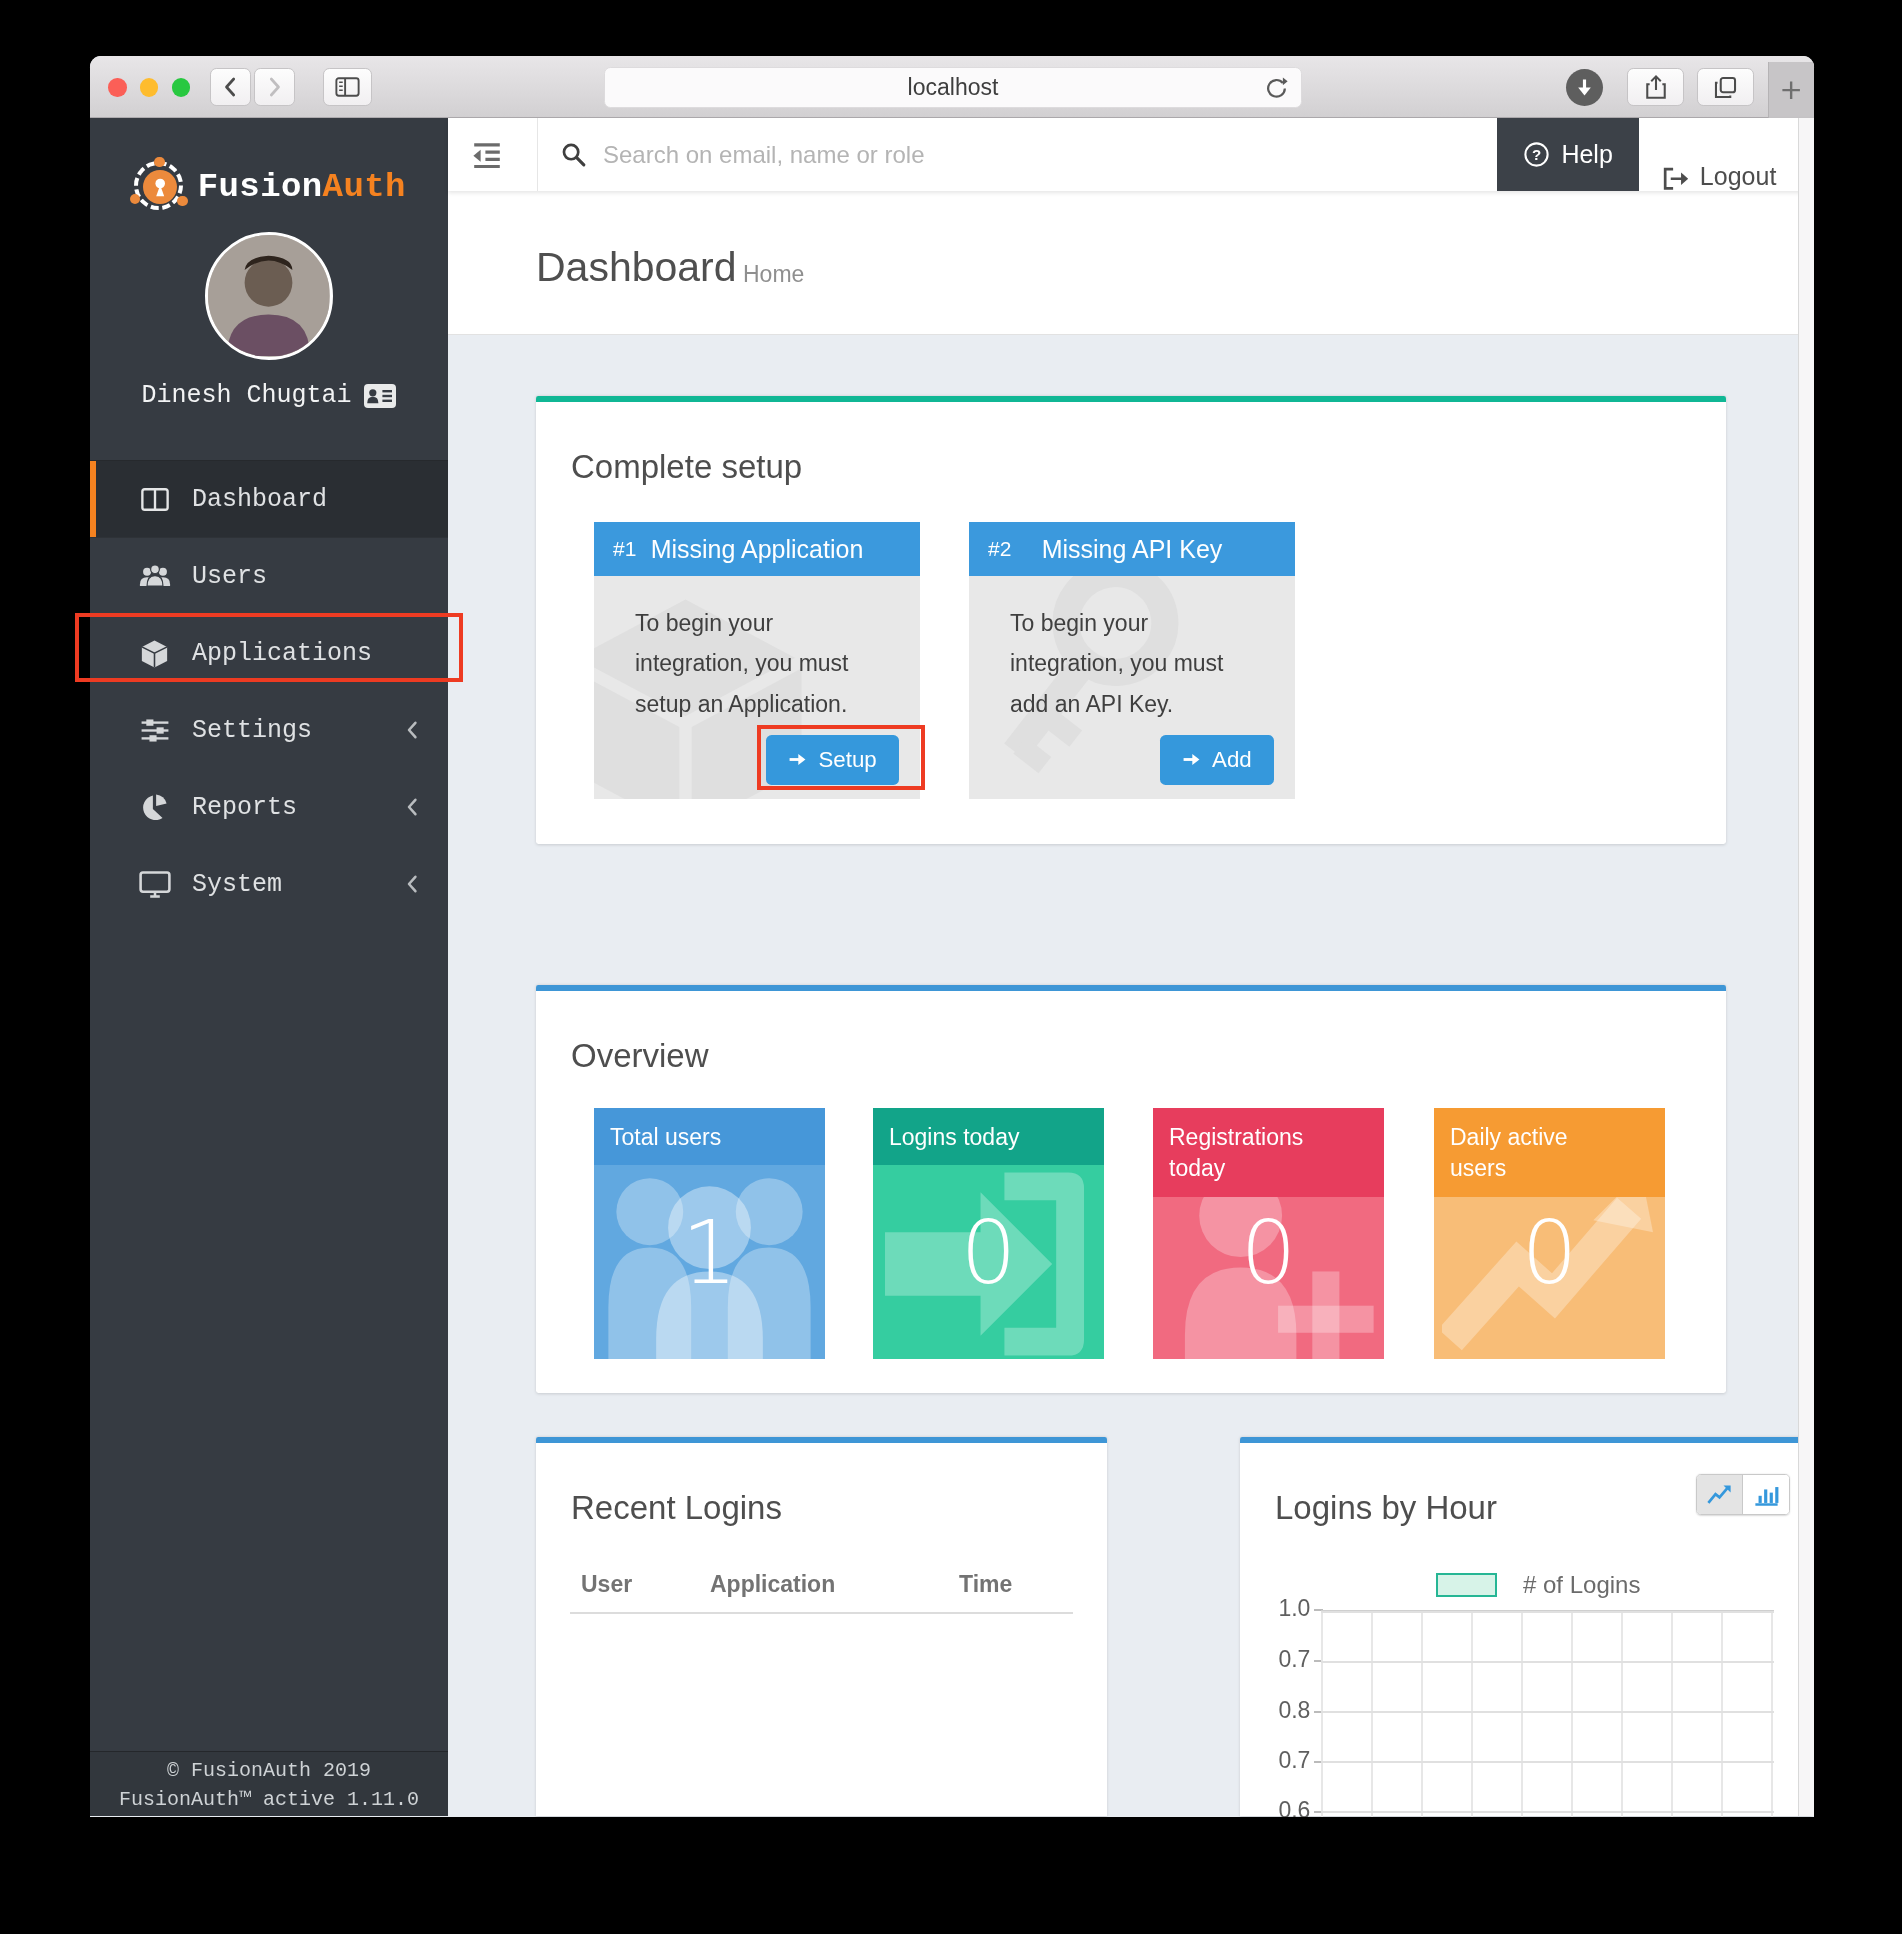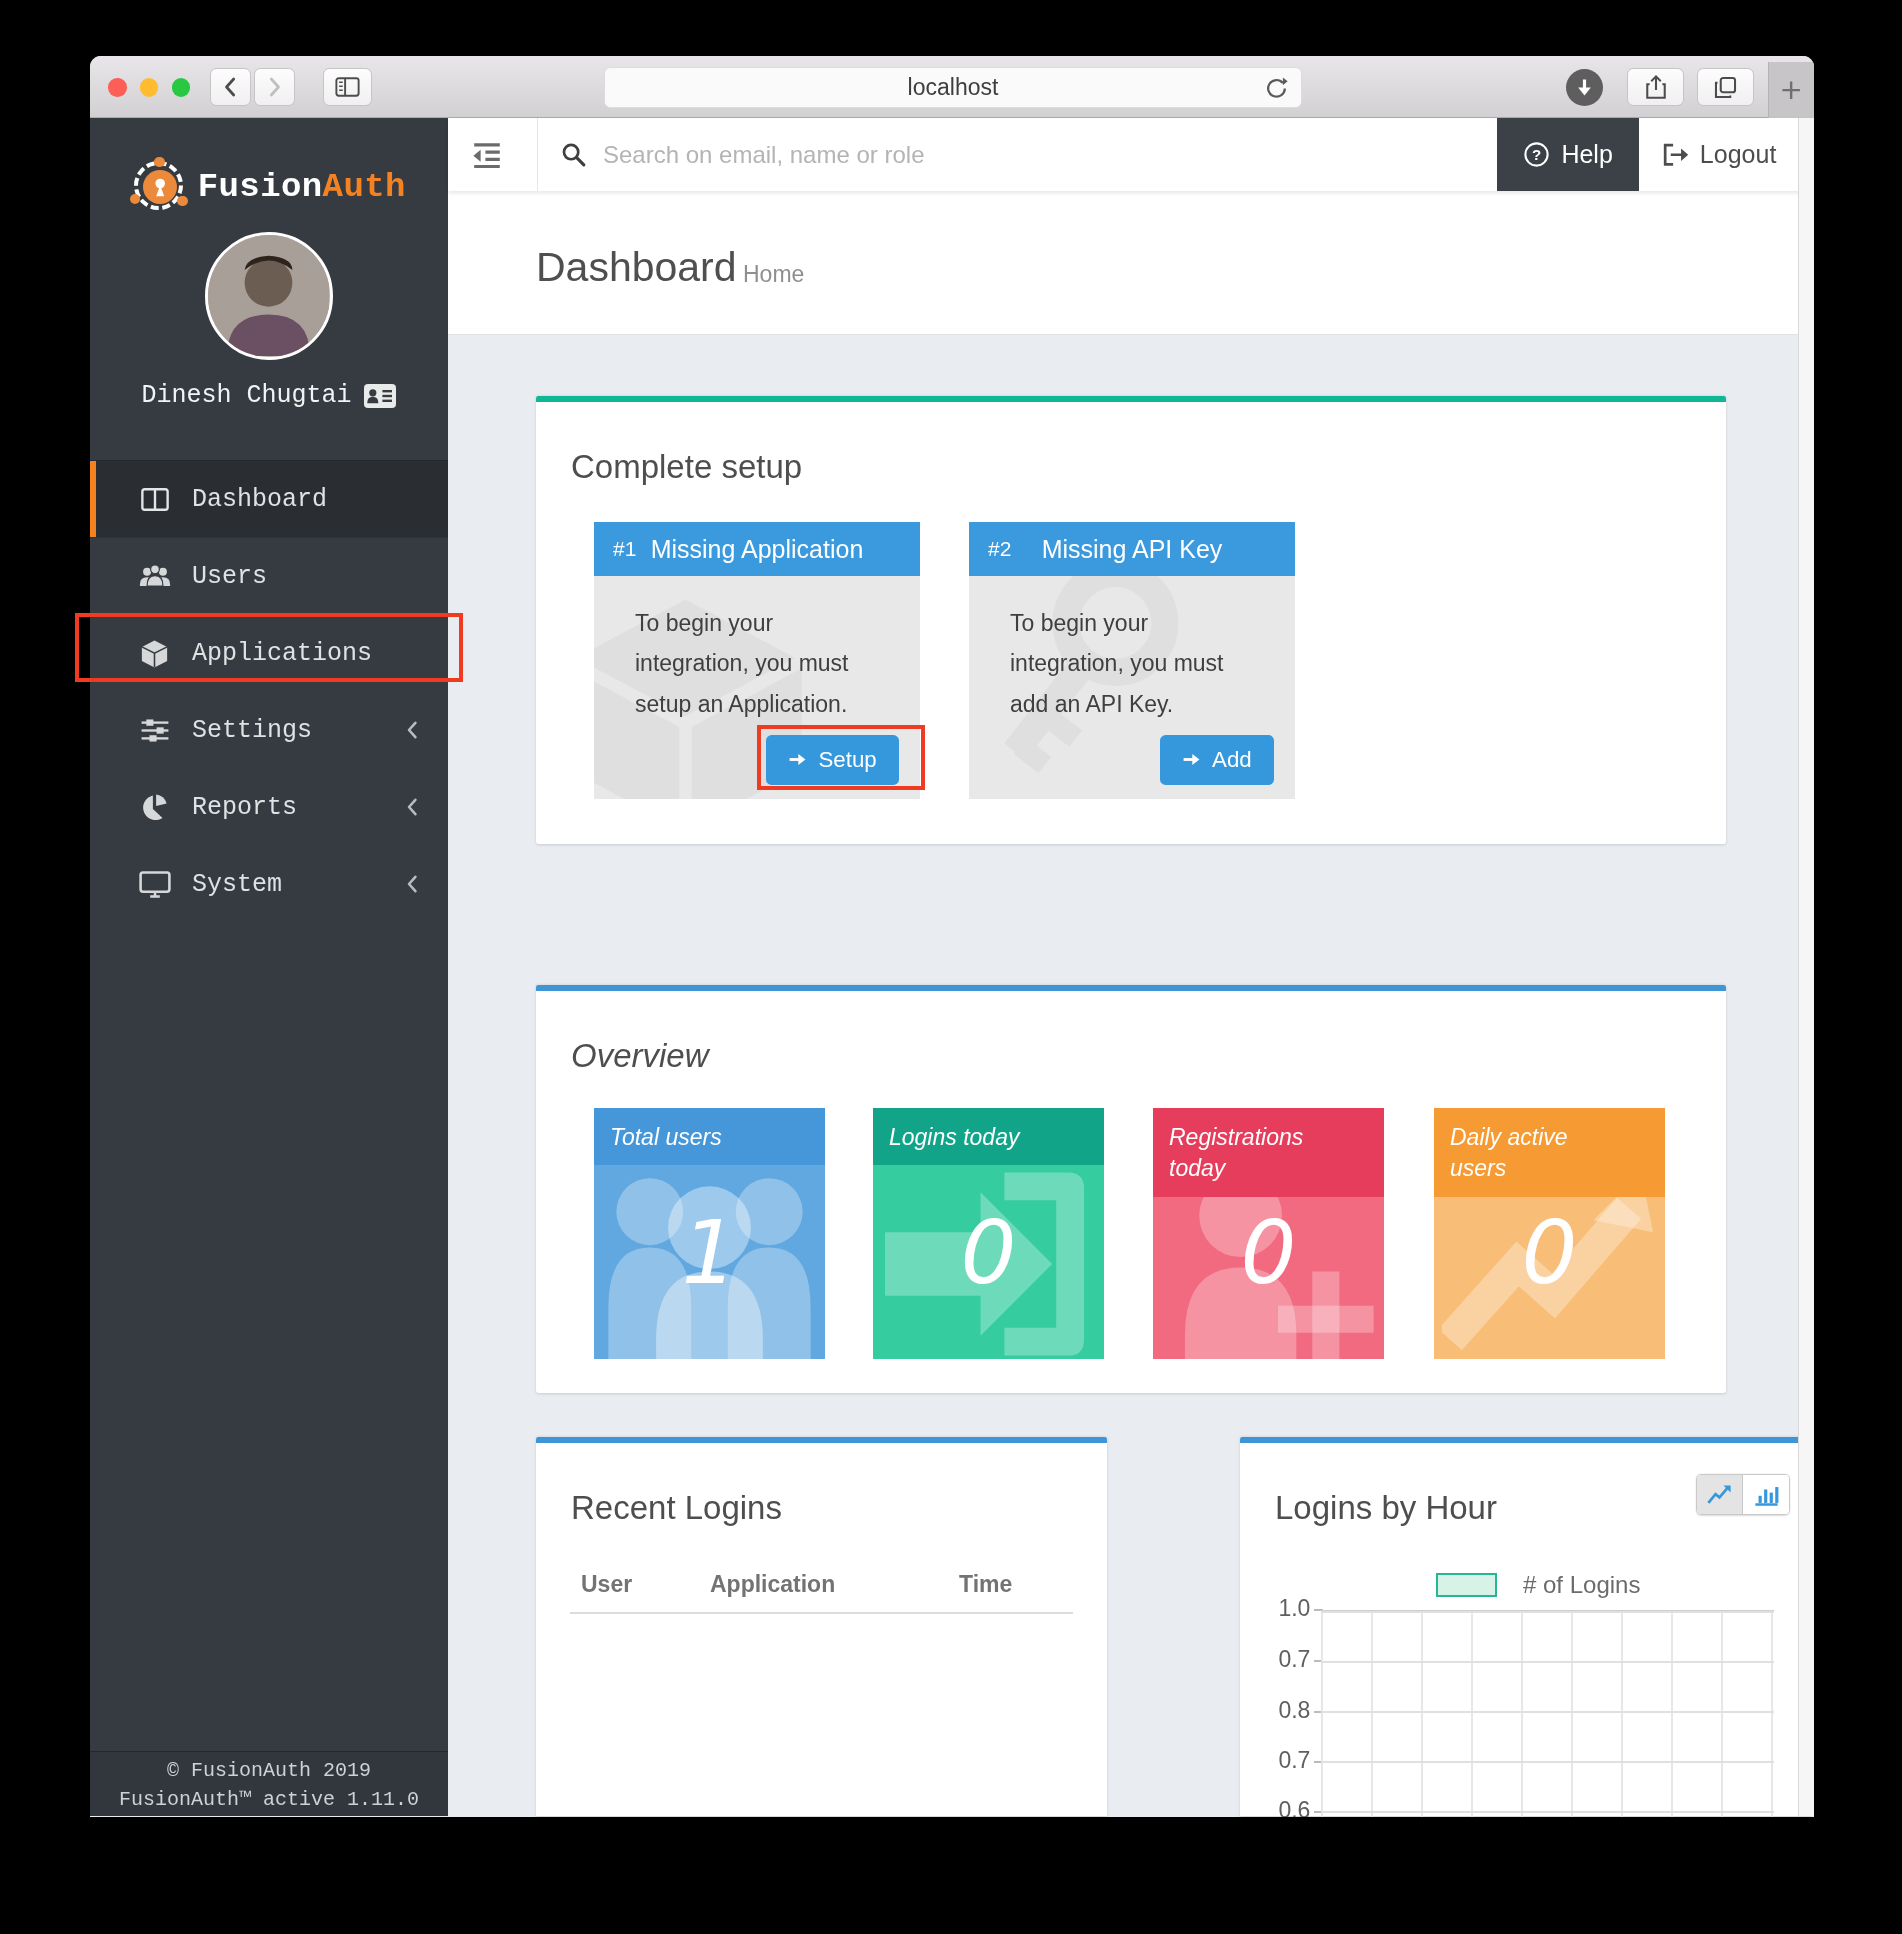--- a/index.html
+++ b/index.html
@@ -40,40 +40,40 @@
 
   
   .main { position:absolute; left:358px; top:62px; width:1366px; height:1698px; background:#e9edf2; }
   .topbar { position:absolute; left:0; top:0; width:1366px; height:73px; background:#fff; box-shadow:0 1.6px 4px rgba(0,0,0,.10); z-index:5; }
   .collapse-btn { position:absolute; left:14.4px; top:17.6px; width:49px; height:38px; display:flex; align-items:center; justify-content:center; }
   .topbar-divider { position:absolute; left:89px; top:0; width:0.8px; height:73px; background:#e6e6e6; }
   .search-wrap { position:absolute; left:112px; top:0; height:73px; display:flex; align-items:center; gap:16px; width:878px; }
   .search-input { border:none; outline:none; font-size:24px; color:#555; width:798px; font-family:inherit; background:transparent; }
   .search-input::placeholder { color:#b4b4b4; }
   .help-btn { position:absolute; left:1049px; top:0; width:142px; height:73px; background:#3c4148; color:#fff; font-size:25px; display:flex; align-items:center; justify-content:center; gap:11.2px; cursor:pointer; }
-  .logout-btn { position:absolute; left:1191px; top:0; width:160px; height:73px; background:#fff; color:#4d4d4d; font-size:25px; display:flex; align-items:center; justify-content:center; gap:11.2px; cursor:pointer; }
+  .logout-btn { position:absolute; left:1191px; top:0; width:160px; height:73px; background:#fff; color:#4d4d4d; font-size:25px; display:flex; align-items:flex-end; justify-content:center; gap:11.2px; cursor:pointer; }
   .scroll-strip { position:absolute; right:0; top:0; width:16px; height:1698px; background:#f7f6f7; border-left:0.8px solid #d9d9d9; z-index:6; }
 
   .page-head { position:absolute; left:0; top:73px; width:1366px; height:144px; background:#fff; border-bottom:0.8px solid #e2e2e2; }
   .page-title { position:absolute; left:88px; top:53px; font-size:41px; color:#4f4f4f; }
   .crumb { position:absolute; left:295px; top:70px; font-size:23px; color:#8f8f8f; }
 
   .panel { position:absolute; background:#fff; border-radius:2.4px; box-shadow:0 0.8px 3.2px rgba(0,0,0,.14); }
   .panel-title { position:absolute; left:35px; top:46px; font-size:33px; color:#4e4e4e; }
 
   .setup-panel { left:88px; top:278px; width:1190px; height:448px; border-top:6.4px solid #10b795; }
   .setup-card { position:absolute; top:120px; width:326px; height:278px; }
   .setup-card .card-head { position:relative; height:54px; background:#3b99dd; color:#fff; display:flex; align-items:center; justify-content:center; font-size:25px; }
   .setup-card .card-num { position:absolute; left:19px; font-size:21px; }
   .setup-card .card-body { position:relative; height:223px; background:#e8e8e8; overflow:hidden; }
   .setup-card .card-text { position:relative; z-index:2; padding:27px 0 0 41px; width:263px; font-size:23px; line-height:1.75; color:#3f3f3f; }
   .watermark { position:absolute; z-index:1; opacity:1; }
   .card-btn { position:absolute; z-index:3; right:21px; bottom:14.4px; background:#3598dc; border:none; color:#fff; font-size:22.3px; font-family:inherit; padding:12px 22.3px; border-radius:5.6px; display:flex; align-items:center; gap:11.2px; cursor:pointer; }
 
-  .overview-panel { left:88px; top:867px; width:1190px; height:408px; border-top:6.4px solid #3e96d6;font-style:italic; }
+  .overview-panel { left:88px; top:867px; width:1190px; height:408px; border-top:6.4px solid #3e96d6; }
   .tile { position:absolute; top:117px; width:231px; height:251px; overflow:hidden; }
   .tile-head { position:absolute; left:0; top:0; width:100%; z-index:2; color:#fff; font-size:23px; line-height:1.38; padding:13.6px 14.4px 9.6px 16px; }
   .tile-badge { position:absolute; right:12.8px; top:13.6px; font-size:21px; color:rgba(255,255,255,.95); }
   .tile-value { position:absolute; left:0; right:0; top:101px; z-index:2; text-align:center; color:#fff; font-size:88px; font-weight:200; line-height:1; font-family:"DejaVu Sans","Liberation Sans",sans-serif; }
   .tile .watermark { z-index:1; }
   .tile1 { background:#61a8e0; } .tile1 .tile-head { background:#4697d9; padding-right:48px; }
   .tile2 { background:#35cda0; } .tile2 .tile-head { background:#12a489; }
   .tile3 { background:#f16a80; } .tile3 .tile-head { background:#e73d5d; }
   .tile4 { background:#f8bd77; } .tile4 .tile-head { background:#f69b33; }
   .tile1 { left:58px; } .tile2 { left:337px; } .tile3 { left:617px; } .tile4 { left:898px; }

